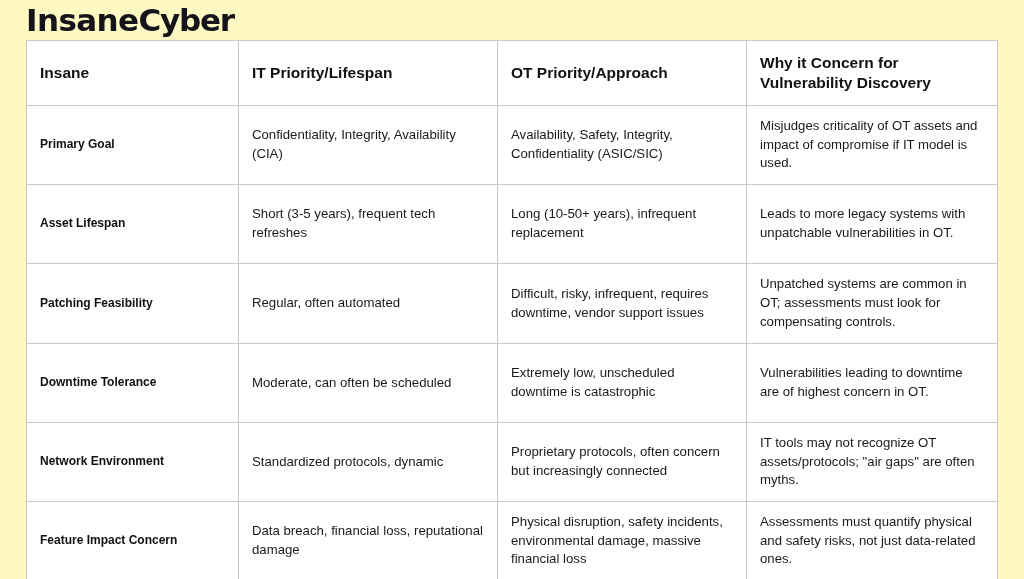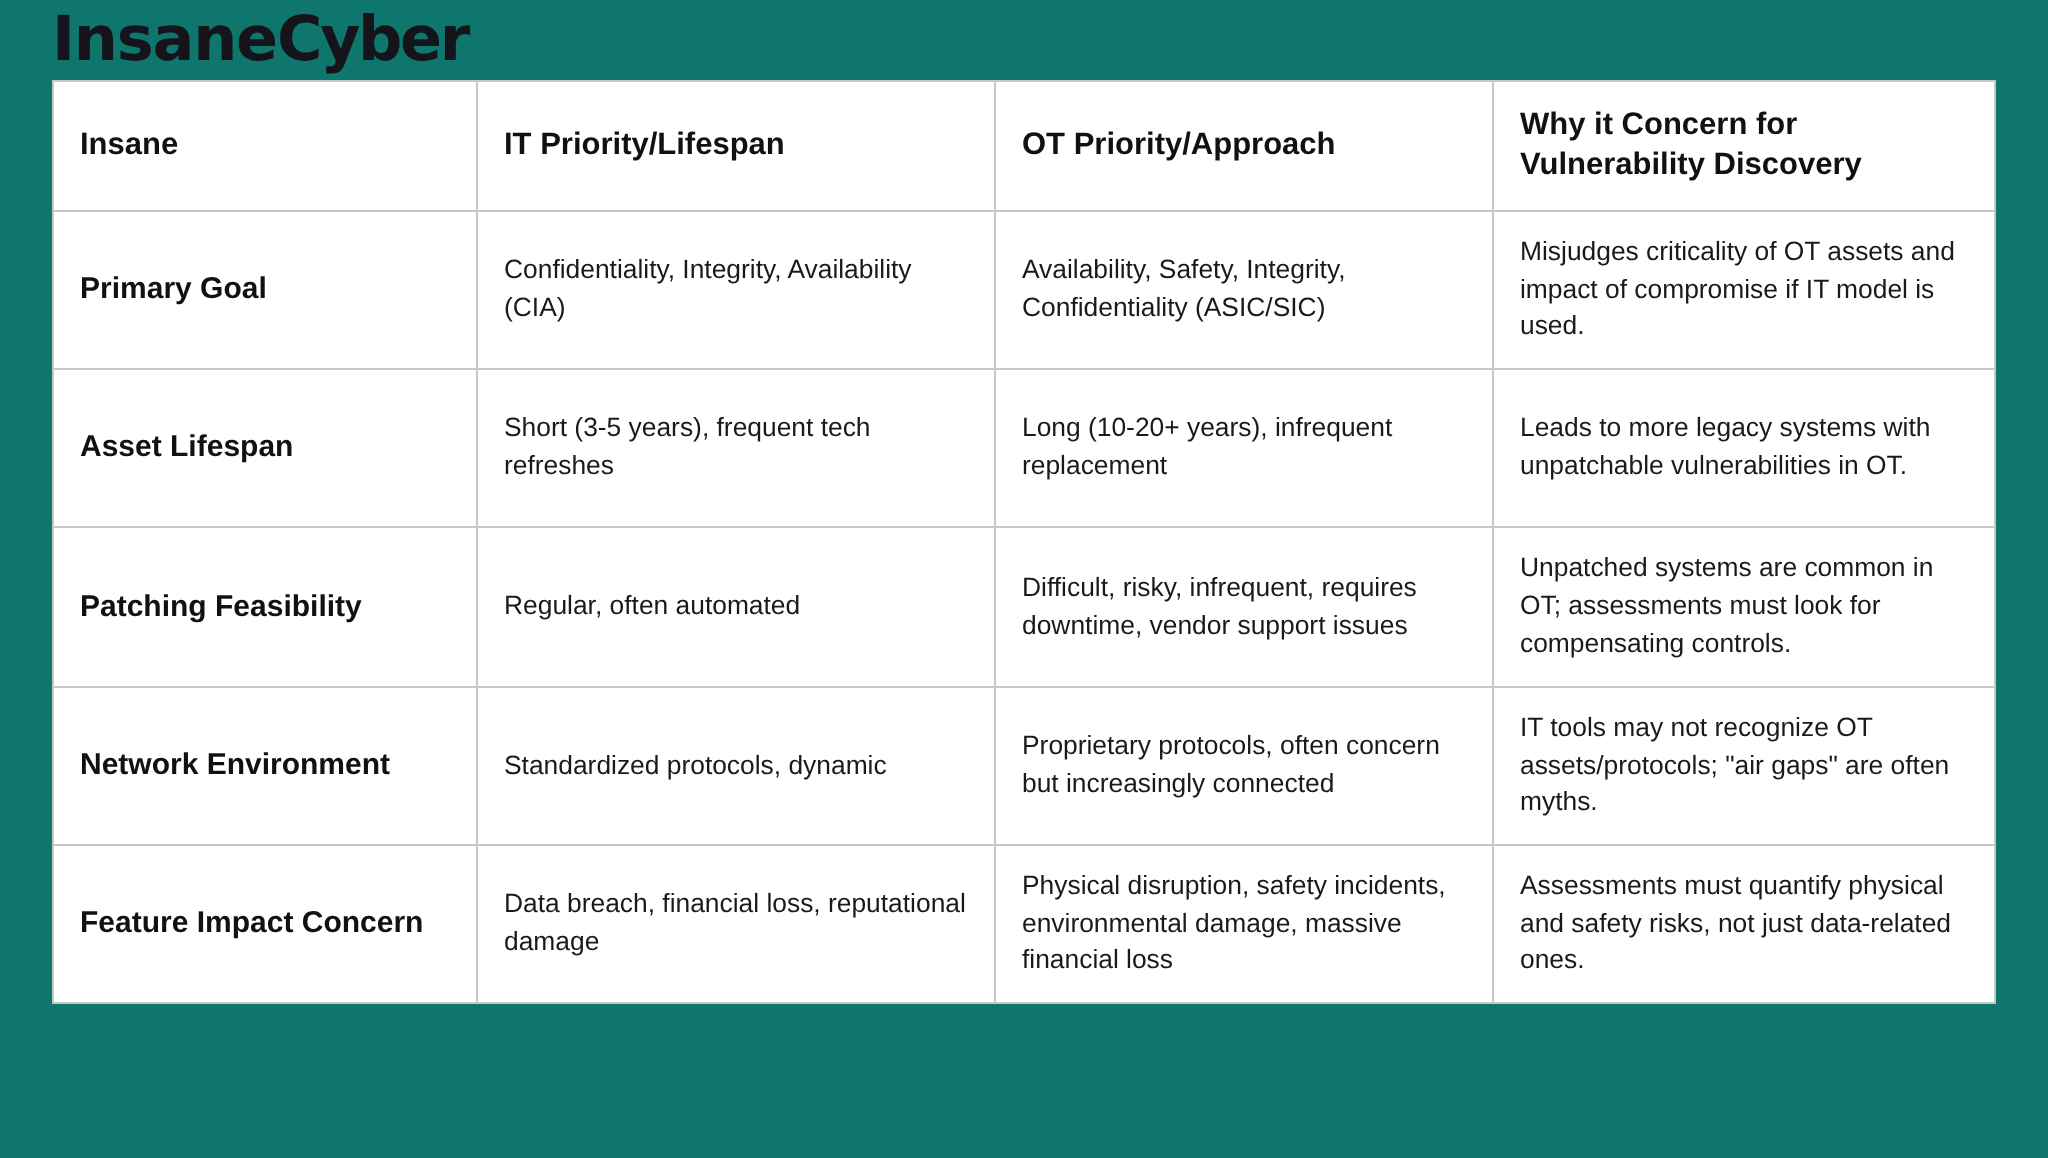--- a/index.html
+++ b/index.html
@@ -11,21 +11,21 @@
     width: 1024px;
     height: 579px;
     font-family: "Liberation Sans", sans-serif;
     color: #111111;
     overflow: hidden;
   }
   .page {
     position: relative;
     width: 1024px;
     height: 579px;
-    background: #0f766e;
+    background: #fef9c3;
   }
   .brand {
     position: absolute;
     left: 26px;
     top: 2px;
     font-family: "DejaVu Sans", sans-serif;
     font-weight: bold;
     font-size: 31px;
     letter-spacing: -0.6px;
     color: #15141a;
@@ -61,21 +61,21 @@
   table.compare thead th {
     font-size: 15.5px;
     font-weight: bold;
     line-height: 1.28;
     color: #111111;
     height: 40px;
     padding-top: 12px;
     padding-bottom: 12px;
   }
   table.compare tbody th.rowhead {
-    font-size: 15px;
+    font-size: 12px;
     font-weight: bold;
     color: #111111;
     line-height: 1.3;
   }
   table.compare tbody td {
     font-size: 13.2px;
     font-weight: normal;
     color: #1a1a1a;
     line-height: 1.42;
   }
@@ -110,28 +110,34 @@
       <tbody>
         <tr>
           <th class="rowhead">Primary Goal</th>
           <td>Confidentiality, Integrity, Availability (CIA)</td>
           <td>Availability, Safety, Integrity, Confidentiality (ASIC/SIC)</td>
           <td>Misjudges criticality of OT assets and impact of compromise if IT model is used.</td>
         </tr>
         <tr>
           <th class="rowhead">Asset Lifespan</th>
           <td>Short (3-5 years), frequent tech refreshes</td>
-          <td>Long (10-20+ years), infrequent replacement</td>
+          <td>Long (10-50+ years), infrequent replacement</td>
           <td>Leads to more legacy systems with unpatchable vulnerabilities in OT.</td>
         </tr>
         <tr class="tall">
           <th class="rowhead">Patching Feasibility</th>
           <td>Regular, often automated</td>
           <td>Difficult, risky, infrequent, requires downtime, vendor support issues</td>
           <td>Unpatched systems are common in OT; assessments must look for compensating controls.</td>
+        </tr>
+        <tr>
+          <th class="rowhead">Downtime Tolerance</th>
+          <td>Moderate, can often be scheduled</td>
+          <td>Extremely low, unscheduled downtime is catastrophic</td>
+          <td>Vulnerabilities leading to downtime are of highest concern in OT.</td>
         </tr>
         <tr>
           <th class="rowhead">Network Environment</th>
           <td>Standardized protocols, dynamic</td>
           <td>Proprietary protocols, often concern but increasingly connected</td>
           <td>IT tools may not recognize OT assets/protocols; "air gaps" are often myths.</td>
         </tr>
         <tr>
           <th class="rowhead">Feature Impact Concern</th>
           <td>Data breach, financial loss, reputational damage</td>

